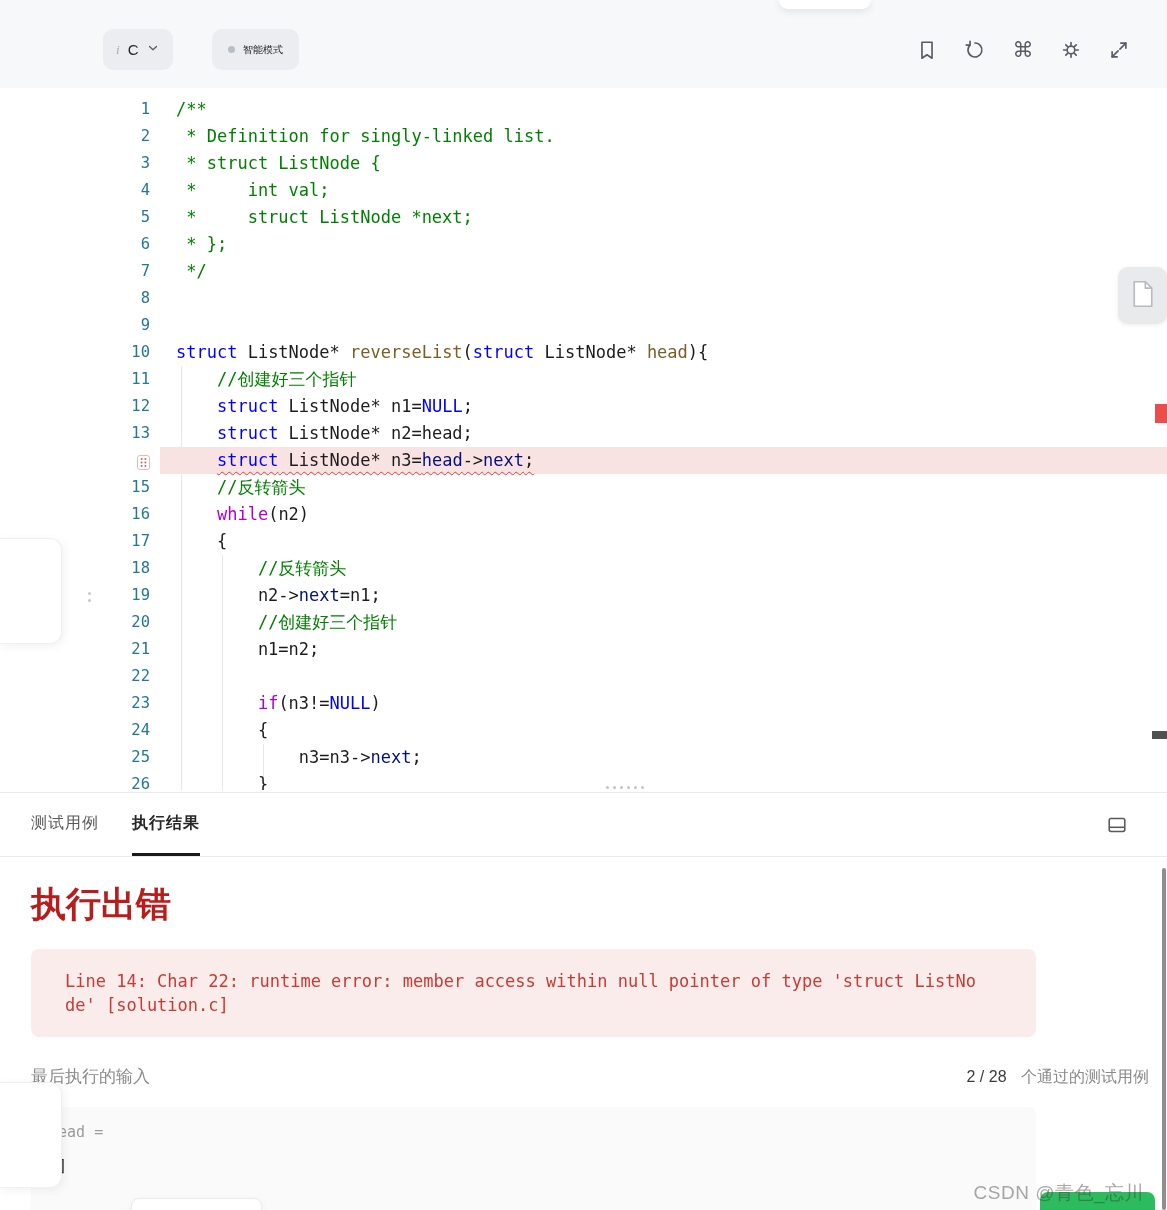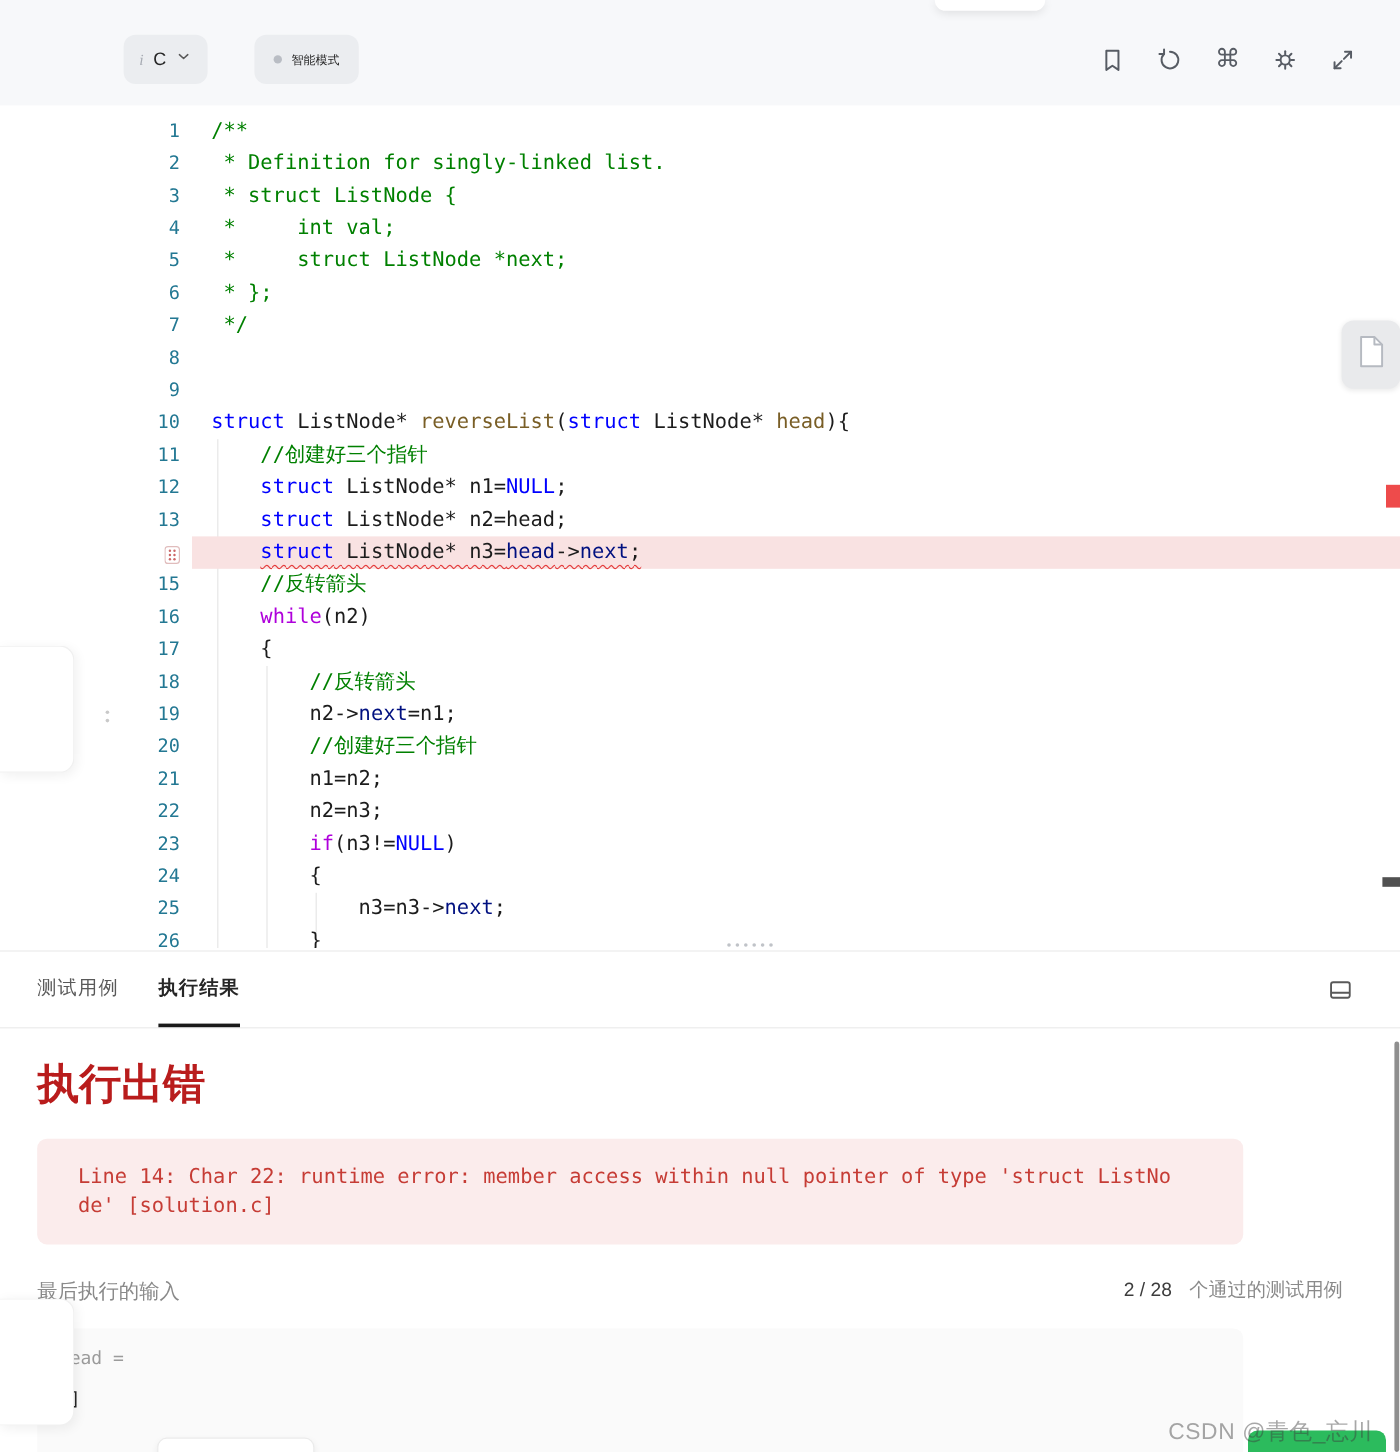--- a/index.html
+++ b/index.html
@@ -55,21 +55,21 @@
   .resize-dots i{width:3px;height:3px;border-radius:50%;background:#c0c3c8;display:block;}
   
   .console{position:absolute;top:792px;left:0;right:0;height:418px;background:#ffffff;border-top:1px solid #ececec;overflow:hidden;}
   .console-tabs{position:absolute;top:0;left:0;right:0;height:64px;display:flex;align-items:stretch;padding-left:31px;border-bottom:1px solid #ebebeb;box-sizing:border-box;}
   .tab{display:flex;align-items:center;margin-right:33px;font-size:16px;letter-spacing:1px;color:#595959;border-bottom:3px solid transparent;box-sizing:border-box;cursor:pointer;}
   .tab.active{color:#262626;font-weight:bold;border-bottom-color:#1a1a1a;}
   .panel-toggle{margin-left:auto;margin-right:39px;display:flex;align-items:center;cursor:pointer;color:#595959;}
   .result-title{position:absolute;left:31px;top:94px;font-size:35px;line-height:34px;font-weight:bold;color:#b91c1c;}
   .error-box{position:absolute;left:31px;top:156px;width:1005px;box-sizing:border-box;background:#fbecec;border-radius:8px;padding:20px 34px;}
   .error-text{font-family:"DejaVu Sans Mono","Liberation Mono",monospace;font-size:17px;line-height:24px;color:#c63c35;word-break:break-all;max-width:918px;}
-  .io-row{position:absolute;left:31px;right:48px;top:272px;display:flex;align-items:flex-start;}
+  .io-row{position:absolute;left:31px;right:18px;top:272px;display:flex;align-items:flex-end;}
   .io-label{font-size:17px;color:#8a8a8a;}
   .passed-wrap{margin-left:auto;font-size:16px;color:#8a8a8a;}
   .passed-count{color:#3c3c3c;margin-right:10px;}
   .input-box{position:absolute;left:31px;top:314px;width:1005px;height:110px;box-sizing:border-box;background:#fafafa;border-radius:8px;padding:16px 18px;cursor:text;}
   .input-name{font-family:"DejaVu Sans Mono","Liberation Mono",monospace;font-size:15px;color:#9b9b9b;}
   .input-value{font-family:"DejaVu Sans Mono","Liberation Mono",monospace;font-size:15px;color:#262626;margin-top:16px;}
   .console-scrollbar{position:absolute;right:1px;top:868px;width:4px;height:342px;background:#8f8f8f;border-radius:2px;z-index:8;cursor:pointer;}
   .btn-white{position:absolute;left:131px;top:1198px;width:131px;height:40px;background:#ffffff;border:1px solid #ebebeb;border-radius:8px;box-shadow:0 2px 6px rgba(0,0,0,0.06);z-index:7;cursor:pointer;}
   .btn-green{position:absolute;left:1040px;top:1192px;width:115px;height:40px;background:#2cbb5d;border:none;border-radius:8px;z-index:7;cursor:pointer;}
   .watermark{position:absolute;top:1180px;right:23px;font-size:19px;color:rgba(60,60,60,0.45);z-index:9;letter-spacing:0.5px;}
@@ -222,21 +222,20 @@
       <div class="code-line">
         <div class="gutter">20</div>
         <div class="code-text"><span class="tk-plain">        </span><span class="tk-cmt">//创建好三个指针</span></div>
       </div>
       <div class="code-line">
         <div class="gutter">21</div>
         <div class="code-text"><span class="tk-plain">        n1=n2;</span></div>
       </div>
       <div class="code-line">
         <div class="gutter">22</div>
-        <div class="code-text"><span class="tk-plain">        n2=n3;</span></div>
       </div>
       <div class="code-line">
         <div class="gutter">23</div>
         <div class="code-text"><span class="tk-plain">        </span><span class="tk-ctrl">if</span><span class="tk-plain">(n3!=</span><span class="tk-kw">NULL</span><span class="tk-plain">)</span></div>
       </div>
       <div class="code-line">
         <div class="gutter">24</div>
         <div class="code-text"><span class="tk-plain">        {</span></div>
       </div>
       <div class="code-line">

